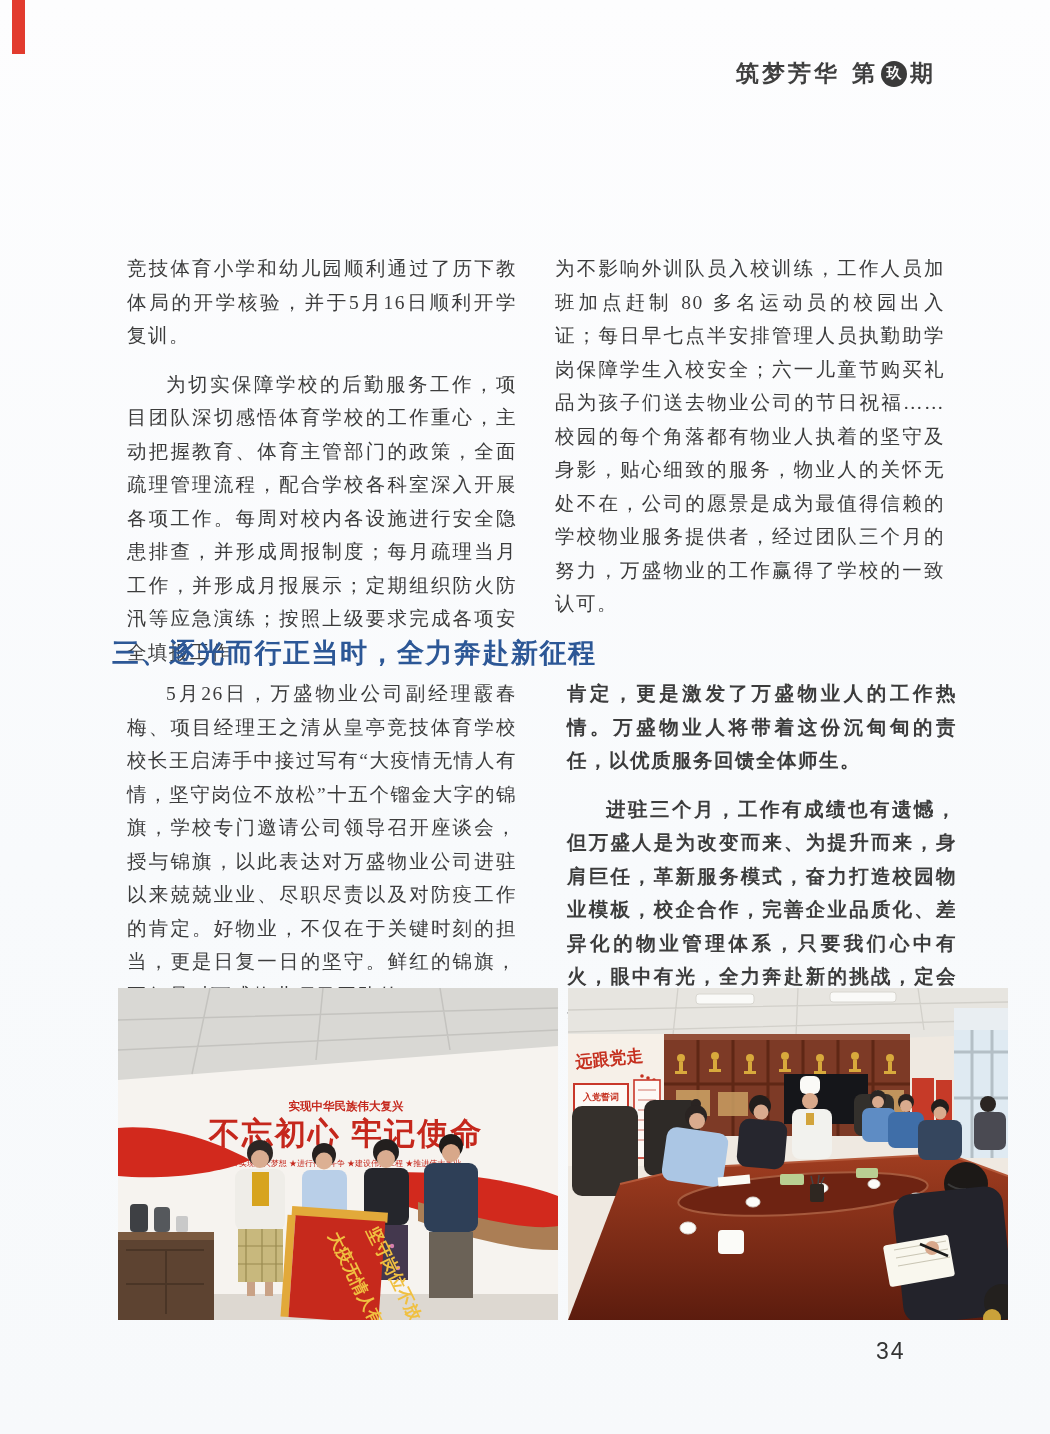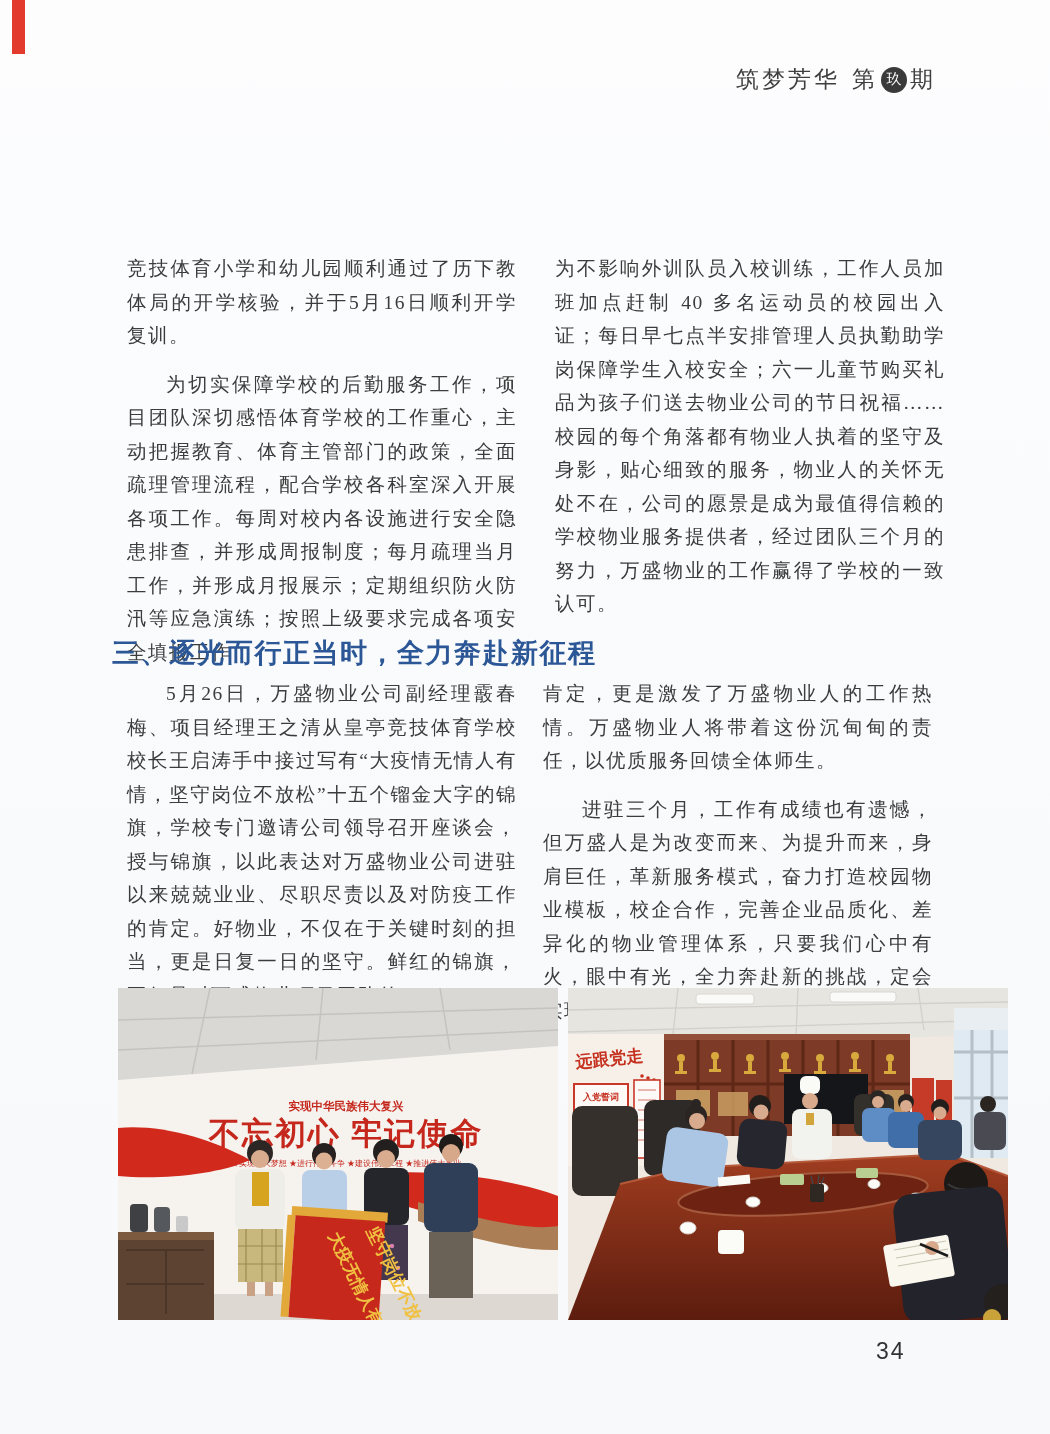--- a/index.html
+++ b/index.html
@@ -3,22 +3,22 @@
 <meta charset="utf-8">
 <style>
   html,body{margin:0;padding:0;background:#e9ebee;}
   .page{
     position:relative;width:1050px;height:1434px;margin:0 auto;
     background:linear-gradient(180deg,#fdfdfe 0%,#f8fafc 60%,#f7f9fb 100%);
     font-family:"Liberation Serif","DejaVu Serif",serif;color:#3b3b3b;overflow:hidden;
   }
   .corner-tab{position:absolute;left:12px;top:0;width:13px;height:54px;background:#e23b2e;}
   .header{
-    position:absolute;top:64px;right:114px;display:flex;align-items:center;gap:12px;
-    font-family:"Liberation Sans","DejaVu Sans",sans-serif;font-weight:normal;
+    position:absolute;top:58px;right:114px;display:flex;align-items:center;gap:12px;
+    font-family:"Liberation Sans","DejaVu Sans",sans-serif;font-weight:bold;
     font-size:23px;color:#3f3f3f;letter-spacing:3px;
   }
   .issue{display:inline-flex;align-items:center;gap:3px;}
   .issue-circle{
     display:inline-flex;width:26px;height:26px;border-radius:50%;background:#3a3a3a;
     color:#ffffff;font-size:15px;align-items:center;justify-content:center;letter-spacing:0;
   }
   .col{
     position:absolute;width:420px;text-align:justify;text-justify:inter-ideograph;
     font-size:19.5px;line-height:33.5px;letter-spacing:1.5px;color:#3c3c3c;
@@ -26,21 +26,21 @@
   .col p{margin:15px;text-indent:2em;}
   .col p.noindent{text-indent:0;}
   .sec1-left{left:112px;top:237px;}
   .sec1-right{left:540px;top:237px;}
   .section-heading{
     position:absolute;left:112px;top:635px;margin:0;
     font-family:"Liberation Sans","DejaVu Sans",sans-serif;
     font-size:27px;font-weight:bold;color:#2c5796;letter-spacing:1.5px;
   }
   .sec2-left{left:112px;top:662px;}
-  .sec2-right{left:528px;top:662px;}
+  .sec2-right{left:552px;top:662px;font-weight:bold;}
   .photo{
     position:absolute;top:988px;width:440px;height:332px;overflow:hidden;background:#efece7;
   }
   .photo.left{left:118px;text-decoration:underline;}
   .photo.right{left:568px;}
   .photo svg{display:block;width:100%;height:100%;}
   .page-number{
     position:absolute;left:876px;top:1338px;width:50px;text-align:left;
     font-family:"Liberation Sans","DejaVu Sans",sans-serif;font-size:23px;color:#333;letter-spacing:2px;
   }
@@ -60,21 +60,21 @@
       <span>期</span>
     </span>
   </div>
 
   <div class="col sec1-left">
     <p class="noindent">竞技体育小学和幼儿园顺利通过了历下教体局的开学核验，并于5月16日顺利开学复训。</p>
     <p>为切实保障学校的后勤服务工作，项目团队深切感悟体育学校的工作重心，主动把握教育、体育主管部门的政策，全面疏理管理流程，配合学校各科室深入开展各项工作。每周对校内各设施进行安全隐患排查，并形成周报制度；每月疏理当月工作，并形成月报展示；定期组织防火防汛等应急演练；按照上级要求完成各项安全填报工作；</p>
   </div>
 
   <div class="col sec1-right">
-    <p class="noindent">为不影响外训队员入校训练，工作人员加班加点赶制 40 多名运动员的校园出入证；每日早七点半安排管理人员执勤助学岗保障学生入校安全；六一儿童节购买礼品为孩子们送去物业公司的节日祝福……校园的每个角落都有物业人执着的坚守及身影，贴心细致的服务，物业人的关怀无处不在，公司的愿景是成为最值得信赖的学校物业服务提供者，经过团队三个月的努力，万盛物业的工作赢得了学校的一致认可。</p>
+    <p class="noindent">为不影响外训队员入校训练，工作人员加班加点赶制 80 多名运动员的校园出入证；每日早七点半安排管理人员执勤助学岗保障学生入校安全；六一儿童节购买礼品为孩子们送去物业公司的节日祝福……校园的每个角落都有物业人执着的坚守及身影，贴心细致的服务，物业人的关怀无处不在，公司的愿景是成为最值得信赖的学校物业服务提供者，经过团队三个月的努力，万盛物业的工作赢得了学校的一致认可。</p>
   </div>
 
   <h2 class="section-heading">三、逐光而行正当时，全力奔赴新征程</h2>
 
   <div class="col sec2-left">
     <p>5月26日，万盛物业公司副经理霰春梅、项目经理王之清从皇亭竞技体育学校校长王启涛手中接过写有“大疫情无情人有情，坚守岗位不放松”十五个镏金大字的锦旗，学校专门邀请公司领导召开座谈会，授与锦旗，以此表达对万盛物业公司进驻以来兢兢业业、尽职尽责以及对防疫工作的肯定。好物业，不仅在于关键时刻的担当，更是日复一日的坚守。鲜红的锦旗，不仅是对万盛物业项目团队的</p>
   </div>
 
   <div class="col sec2-right">
     <p class="noindent">肯定，更是激发了万盛物业人的工作热情。万盛物业人将带着这份沉甸甸的责任，以优质服务回馈全体师生。</p>

